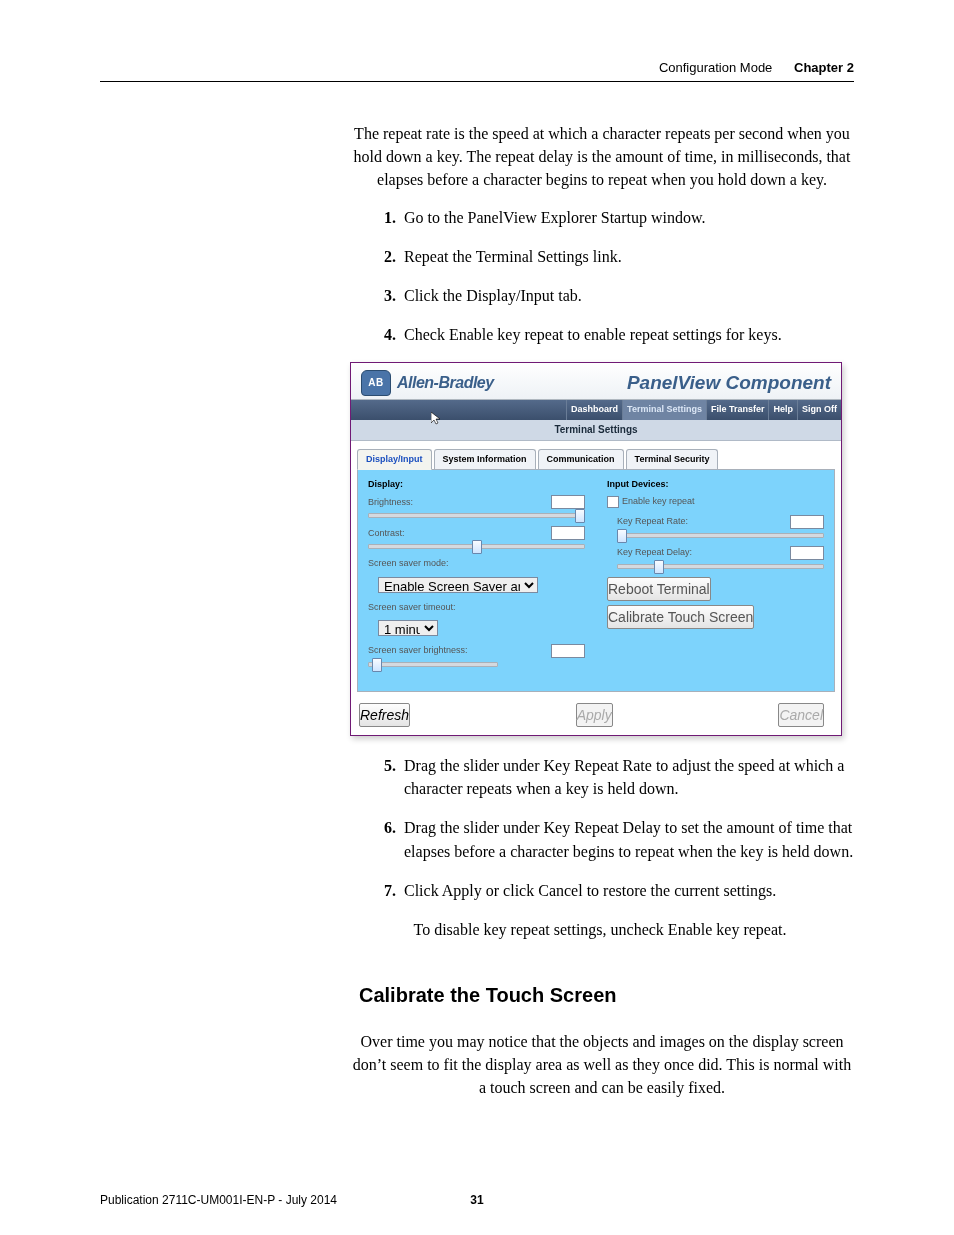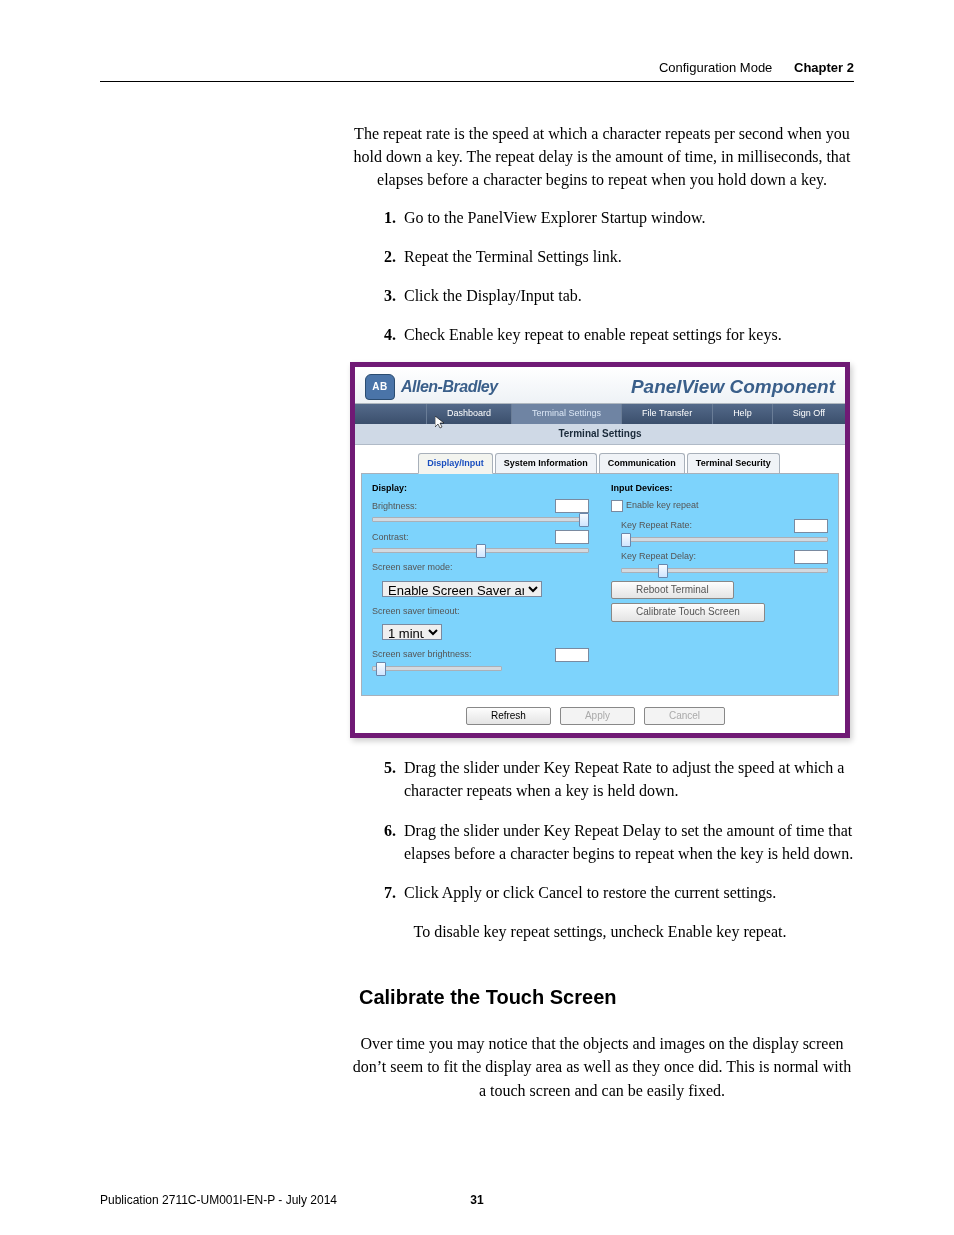--- a/index.html
+++ b/index.html
@@ -56,21 +56,21 @@
     flex: 1;
   }
   .screenshot-wrap {
     margin: 6px 0 18px 0;
   }
   .screenshot {
     width: 490px;
     font-family: Tahoma, Arial, sans-serif;
     font-size: 9px;
     color: #000;
-    border: 5px solid #701a75;
+    border: 1px solid #701a75;
     background: #fff;
     box-shadow: 2px 3px 6px rgba(0,0,0,0.2);
   }
   .ab-header {
     background: linear-gradient(to bottom, #ffffff, #eef2f6);
     border-bottom: 1px solid #b0b8c0;
     padding: 6px 10px 2px 10px;
     display: flex;
     justify-content: space-between;
     align-items: center;
@@ -121,45 +121,44 @@
   }
   .ab-nav .spacer { flex: 1; position: relative; }
   .cursor-arrow {
     position: absolute;
     left: 80px;
     top: 2px;
     width: 0; height: 0;
   }
   .cursor-arrow svg { position: absolute; }
   .ab-nav-item {
-    padding: 0 20px;
+    padding: 0 4px;
     border-left: 1px solid #6a7d97;
     height: 100%;
     display: flex;
     align-items: center;
-    font-weight: normal;
+    font-weight: bold;
   }
   .ab-nav-item.active {
     background: #6f84a3;
     color: #dbe6f5;
   }
   .ts-bar {
     background: #cfd9e6;
     text-align: center;
     font-size: 10px;
     padding: 3px 0;
     color: #1a2a3a;
     border-bottom: 1px solid #b0bac7;
     font-weight: bold;
   }
   .ab-tabs {
     display: flex;
     margin: 8px 6px 0 6px;
     font-size: 9px;
-    justify-content: center;
   }
   .ab-tab {
     border: 1px solid #a8b0ba;
     border-bottom: none;
     padding: 3px 8px;
     margin-right: 2px;
     background: #f0f3f7;
     border-radius: 3px 3px 0 0;
     font-weight: bold;
   }
@@ -245,30 +244,31 @@
     vertical-align: middle;
     margin-right: 3px;
   }
   .ab-box-row {
     margin: 6px 0;
   }
   .ab-btn-small {
     display: inline-block;
     border: 1px solid #888;
     background: linear-gradient(to bottom, #fdfdfd, #e4e4e4);
-    font-size: 10px;
-    padding: 1px 24px;
+    font-size: 14px;
+    padding: 1px 0;
     border-radius: 2px;
     margin-right: 9px;
   }
   .ab-footer {
     display: flex;
-    justify-content: center;
+    justify-content: space-between;
     gap: 0;
     padding: 4px 8px 8px 8px;
+    font-style: italic;
   }
   .ab-footer .ab-btn-small.disabled {
     color: #aaa;
     background: #f3f3f3;
   }
 
   .h2 {
     font-family: Arial, Helvetica, sans-serif;
     font-size: 20px;
     font-weight: bold;

